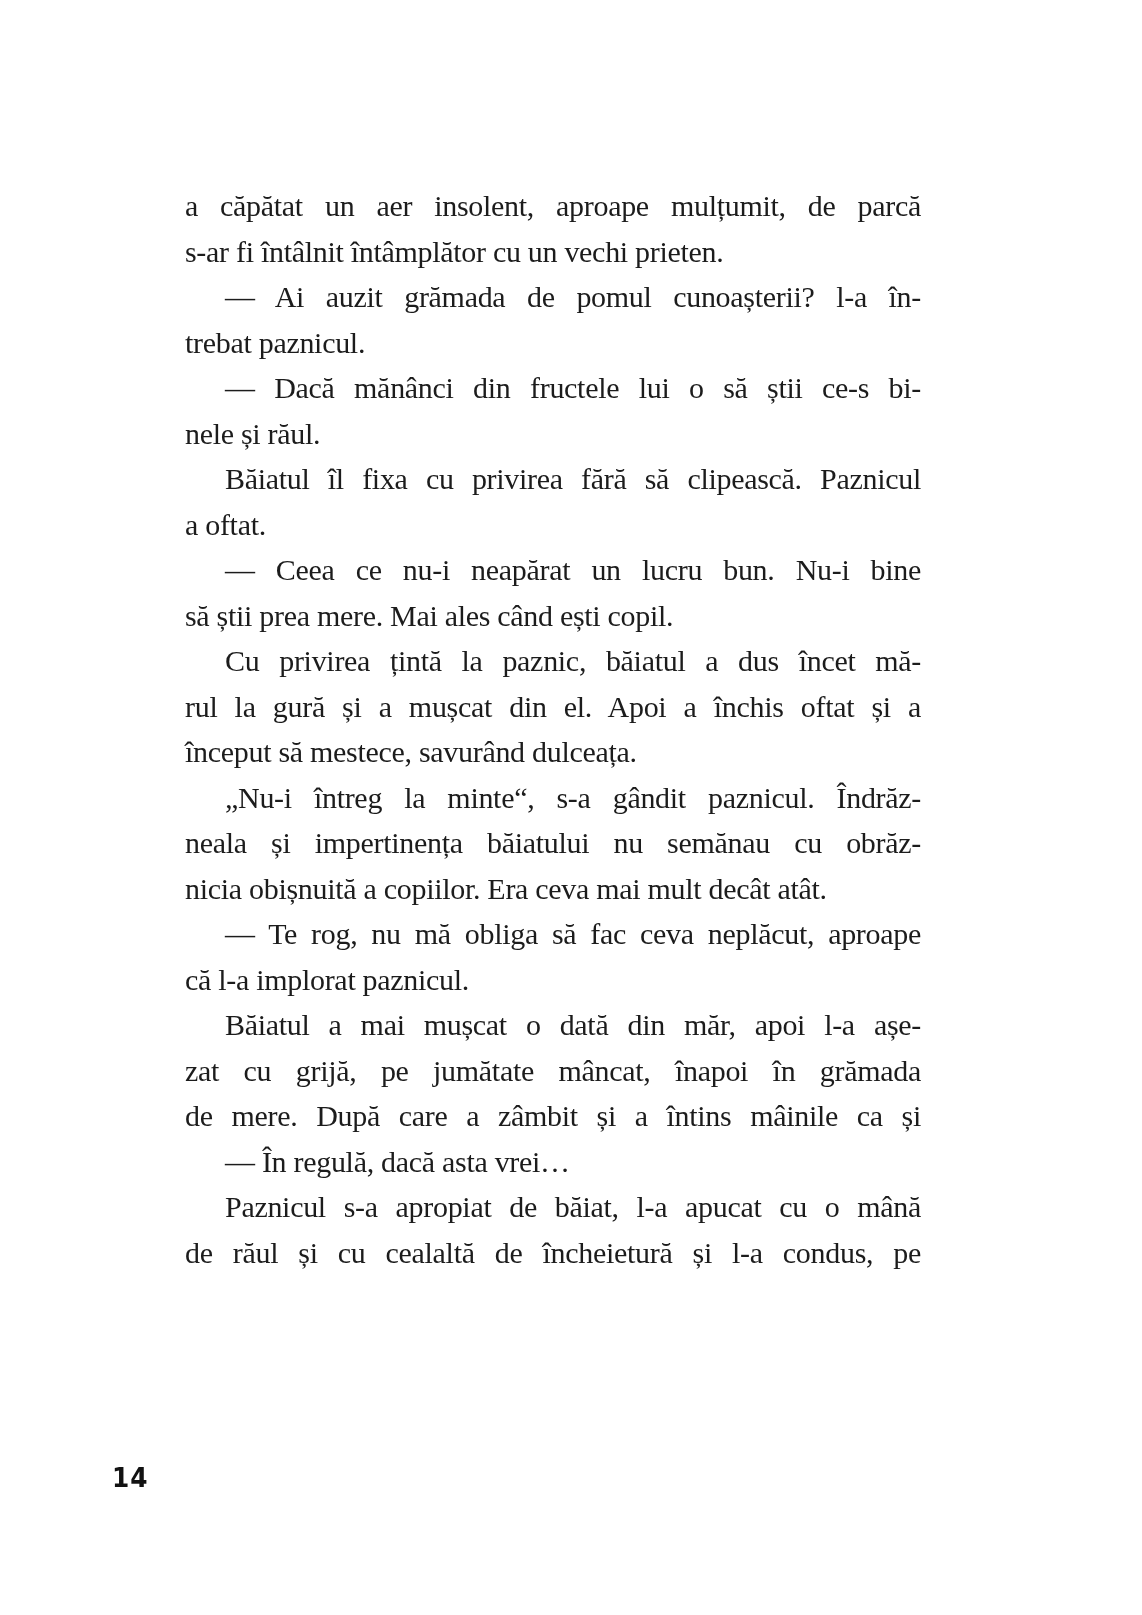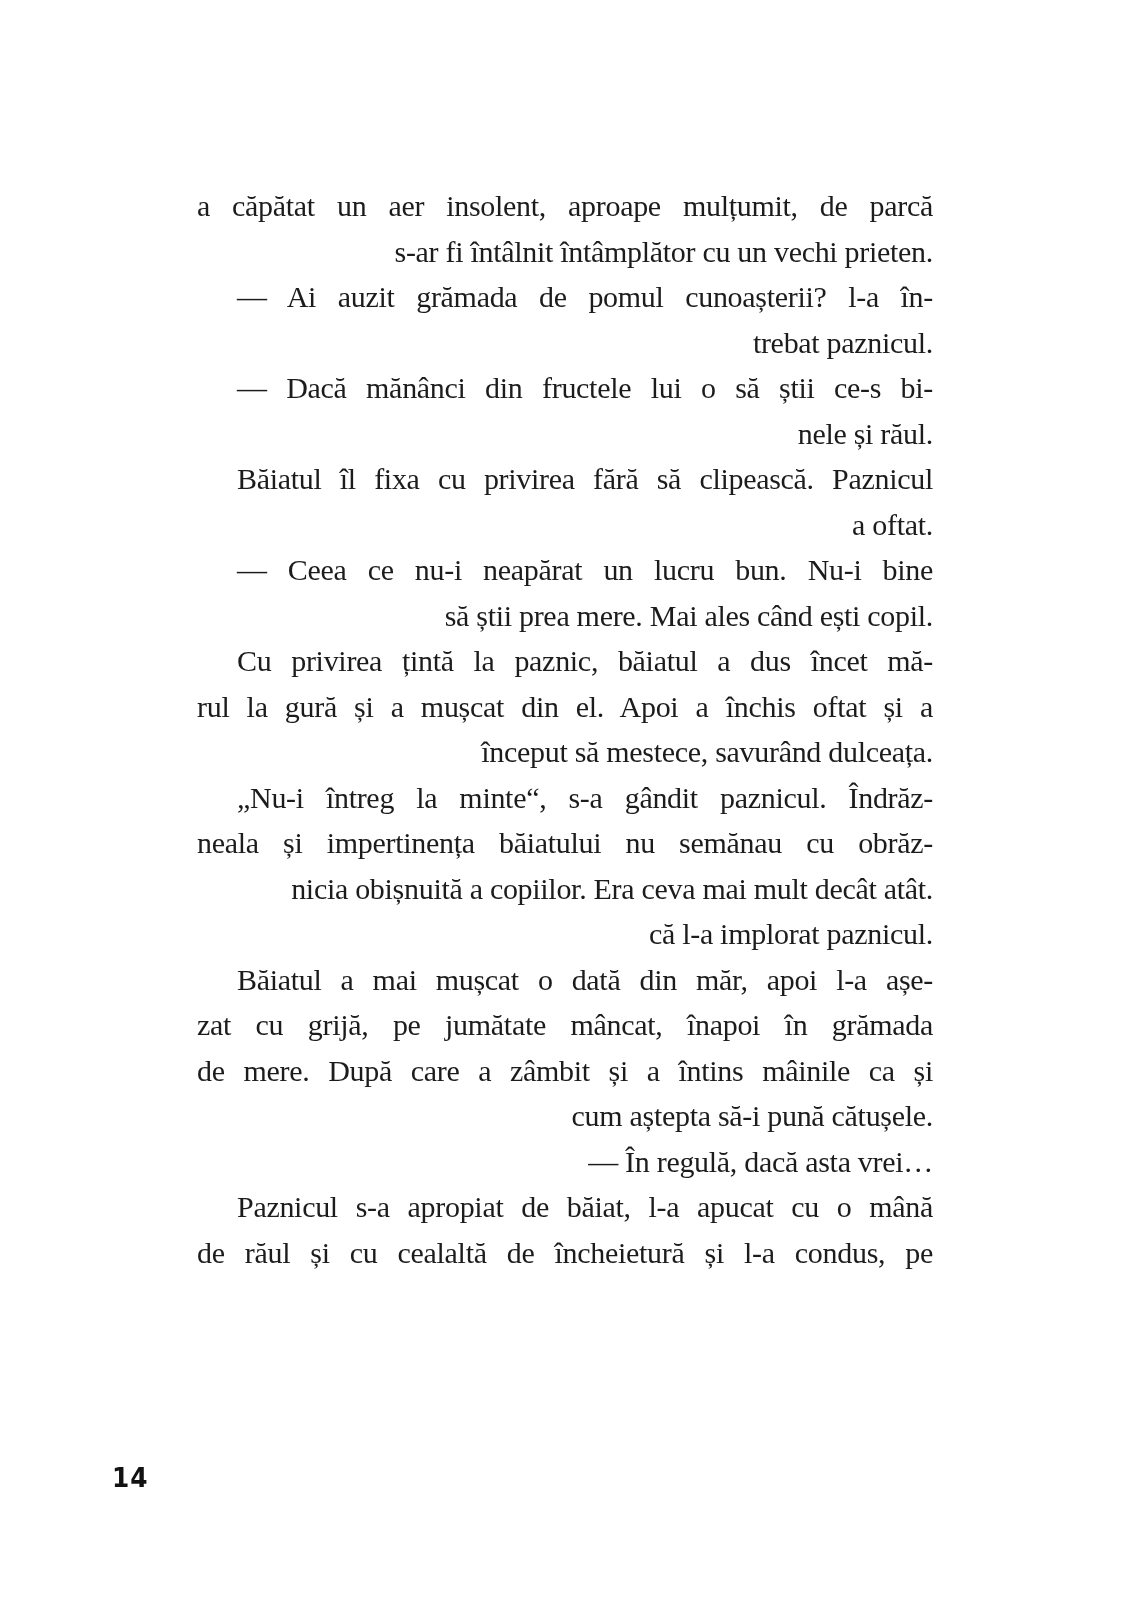--- a/index.html
+++ b/index.html
@@ -14,30 +14,30 @@
   }
   .book-page {
     position: relative;
     width: 1142px;
     height: 1615px;
     background: #ffffff;
     overflow: hidden;
   }
   .text-block {
     position: absolute;
-    left: 197px;
+    left: 185px;
     top: 183px;
     width: 736px;
     font-size: 30px;
     line-height: 45.5px;
     color: #1c1c1c;
     letter-spacing: -0.3px;
   }
   .line {
-    text-align: right;
+    text-align: left;
     white-space: normal;
   }
   .line.just {
     text-align: justify;
     text-align-last: justify;
   }
   .line.indent {
     text-indent: 40px;
   }
   .page-number {
@@ -67,23 +67,23 @@
       <div class="line just indent">Băiatul îl fixa cu privirea fără să clipească. Paznicul</div>
       <div class="line">a oftat.</div>
       <div class="line just indent">— Ceea ce nu-i neapărat un lucru bun. Nu-i bine</div>
       <div class="line">să știi prea mere. Mai ales când ești copil.</div>
       <div class="line just indent">Cu privirea țintă la paznic, băiatul a dus încet mă-</div>
       <div class="line just">rul la gură și a mușcat din el. Apoi a închis oftat și a</div>
       <div class="line">început să mestece, savurând dulceața.</div>
       <div class="line just indent">„Nu-i întreg la minte“, s-a gândit paznicul. Îndrăz-</div>
       <div class="line just">neala și impertinența băiatului nu semănau cu obrăz-</div>
       <div class="line">nicia obișnuită a copiilor. Era ceva mai mult decât atât.</div>
+      <div class="line just indent">— Te rog, nu mă obliga să fac ceva neplăcut, aproape</div>
       <div class="line">că l-a implorat paznicul.</div>
       <div class="line just indent">Băiatul a mai mușcat o dată din măr, apoi l-a așe-</div>
       <div class="line just">zat cu grijă, pe jumătate mâncat, înapoi în grămada</div>
       <div class="line just">de mere. După care a zâmbit și a întins mâinile ca și</div>
-      <div class="line">cum aștepta să-i pună cătușele.</div>
       <div class="line indent">— În regulă, dacă asta vrei…</div>
       <div class="line just indent">Paznicul s-a apropiat de băiat, l-a apucat cu o mână</div>
       <div class="line just">de răul și cu cealaltă de încheietură și l-a condus, pe</div>
     </div>
   <div class="page-number">14</div>
 </div>
 
 </body></html>

